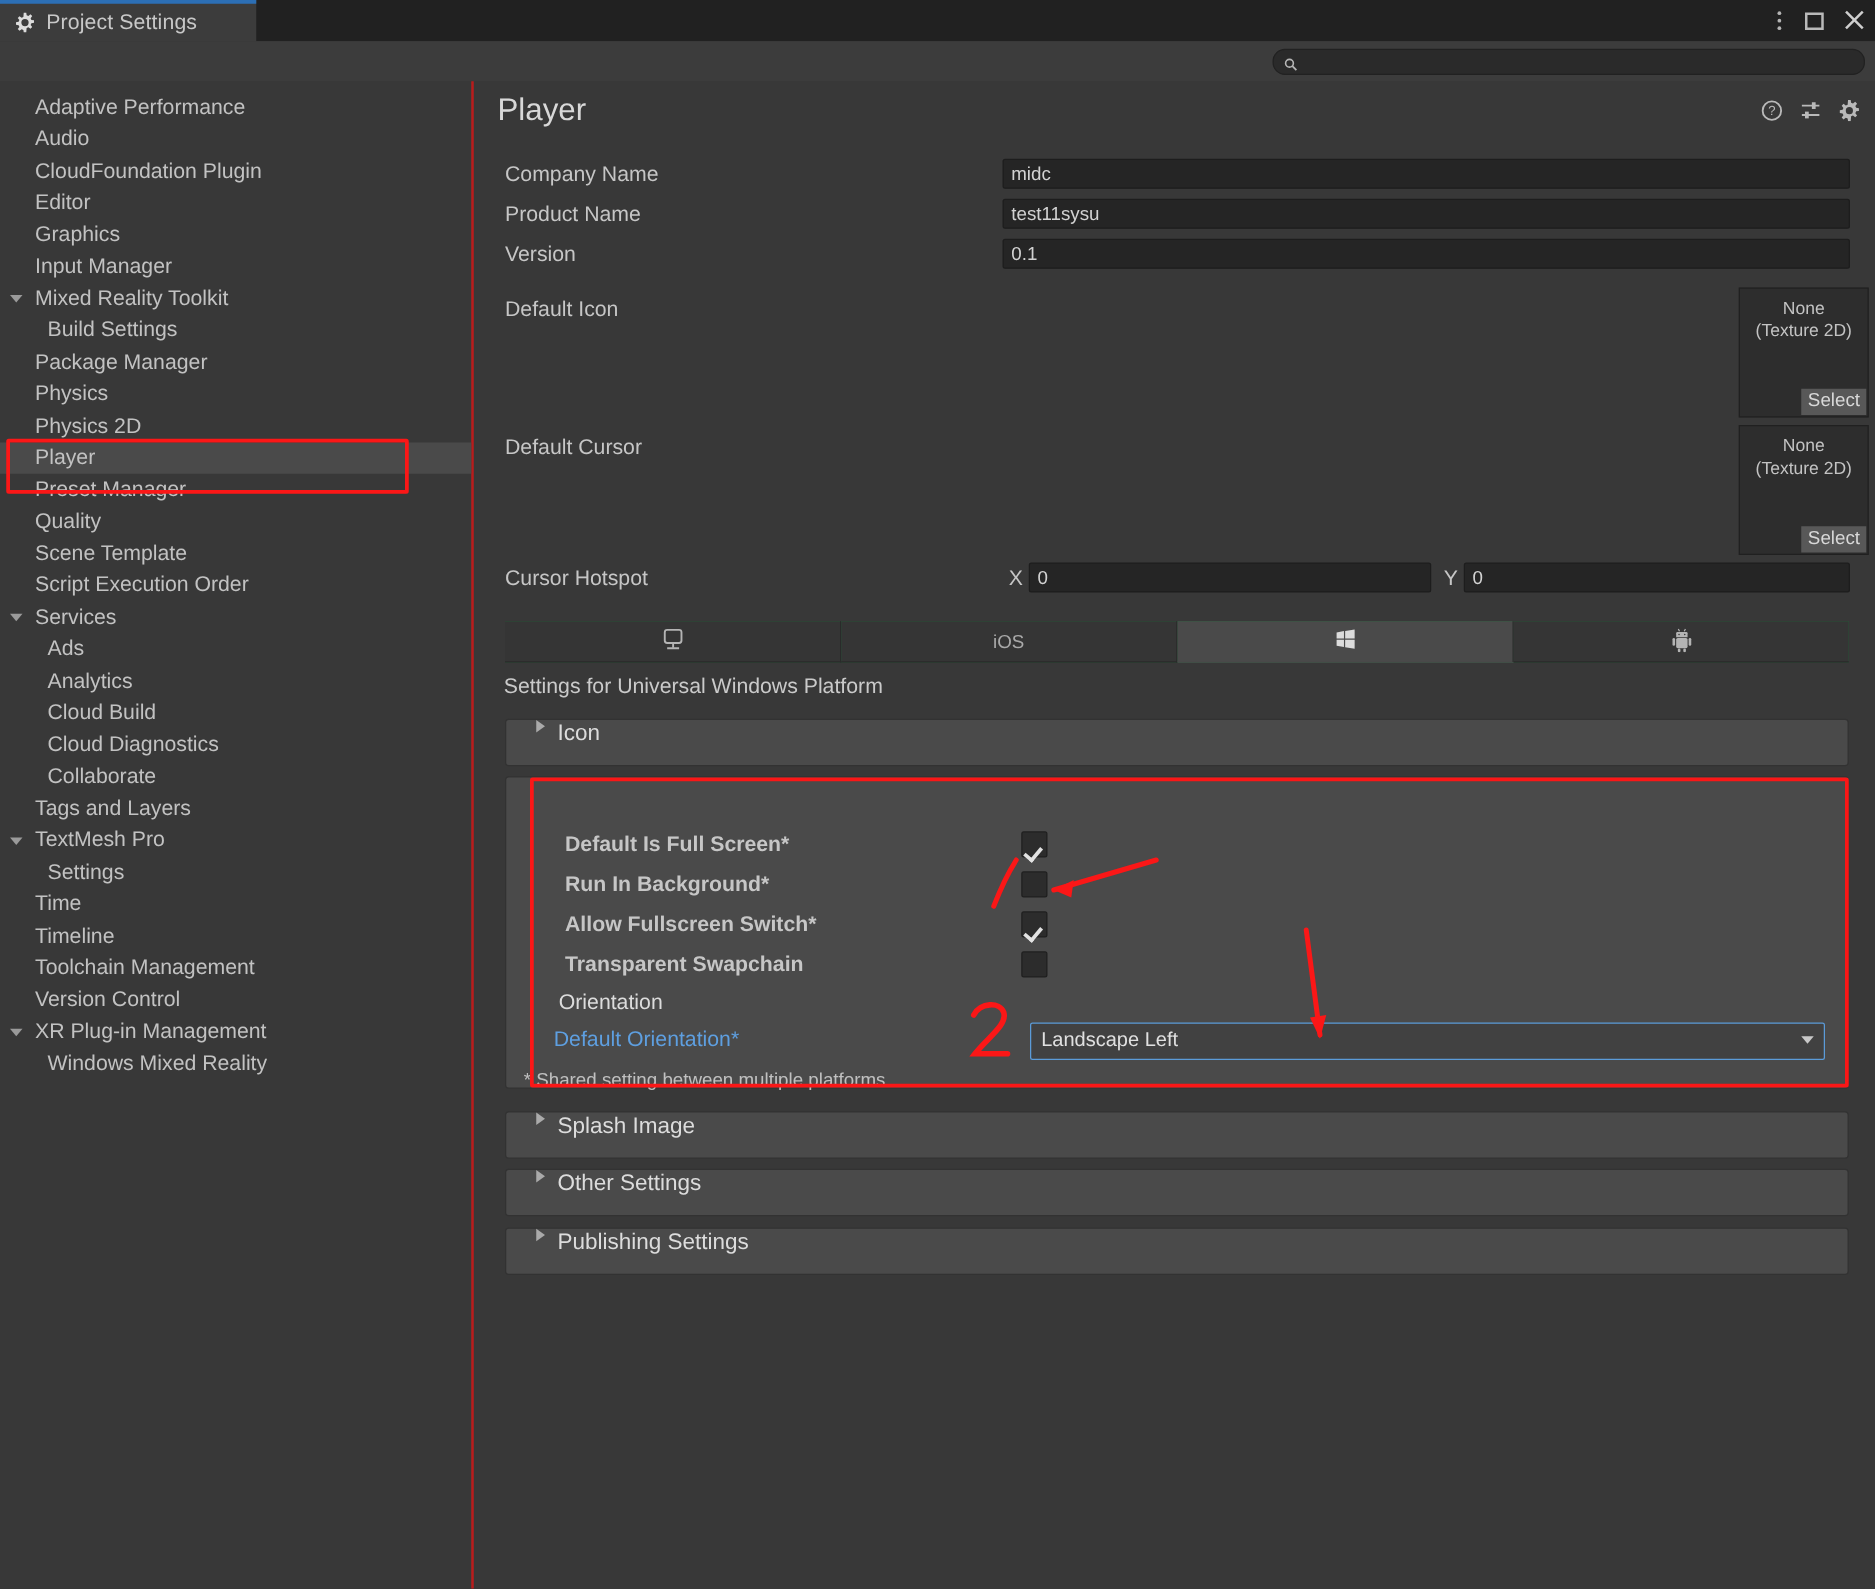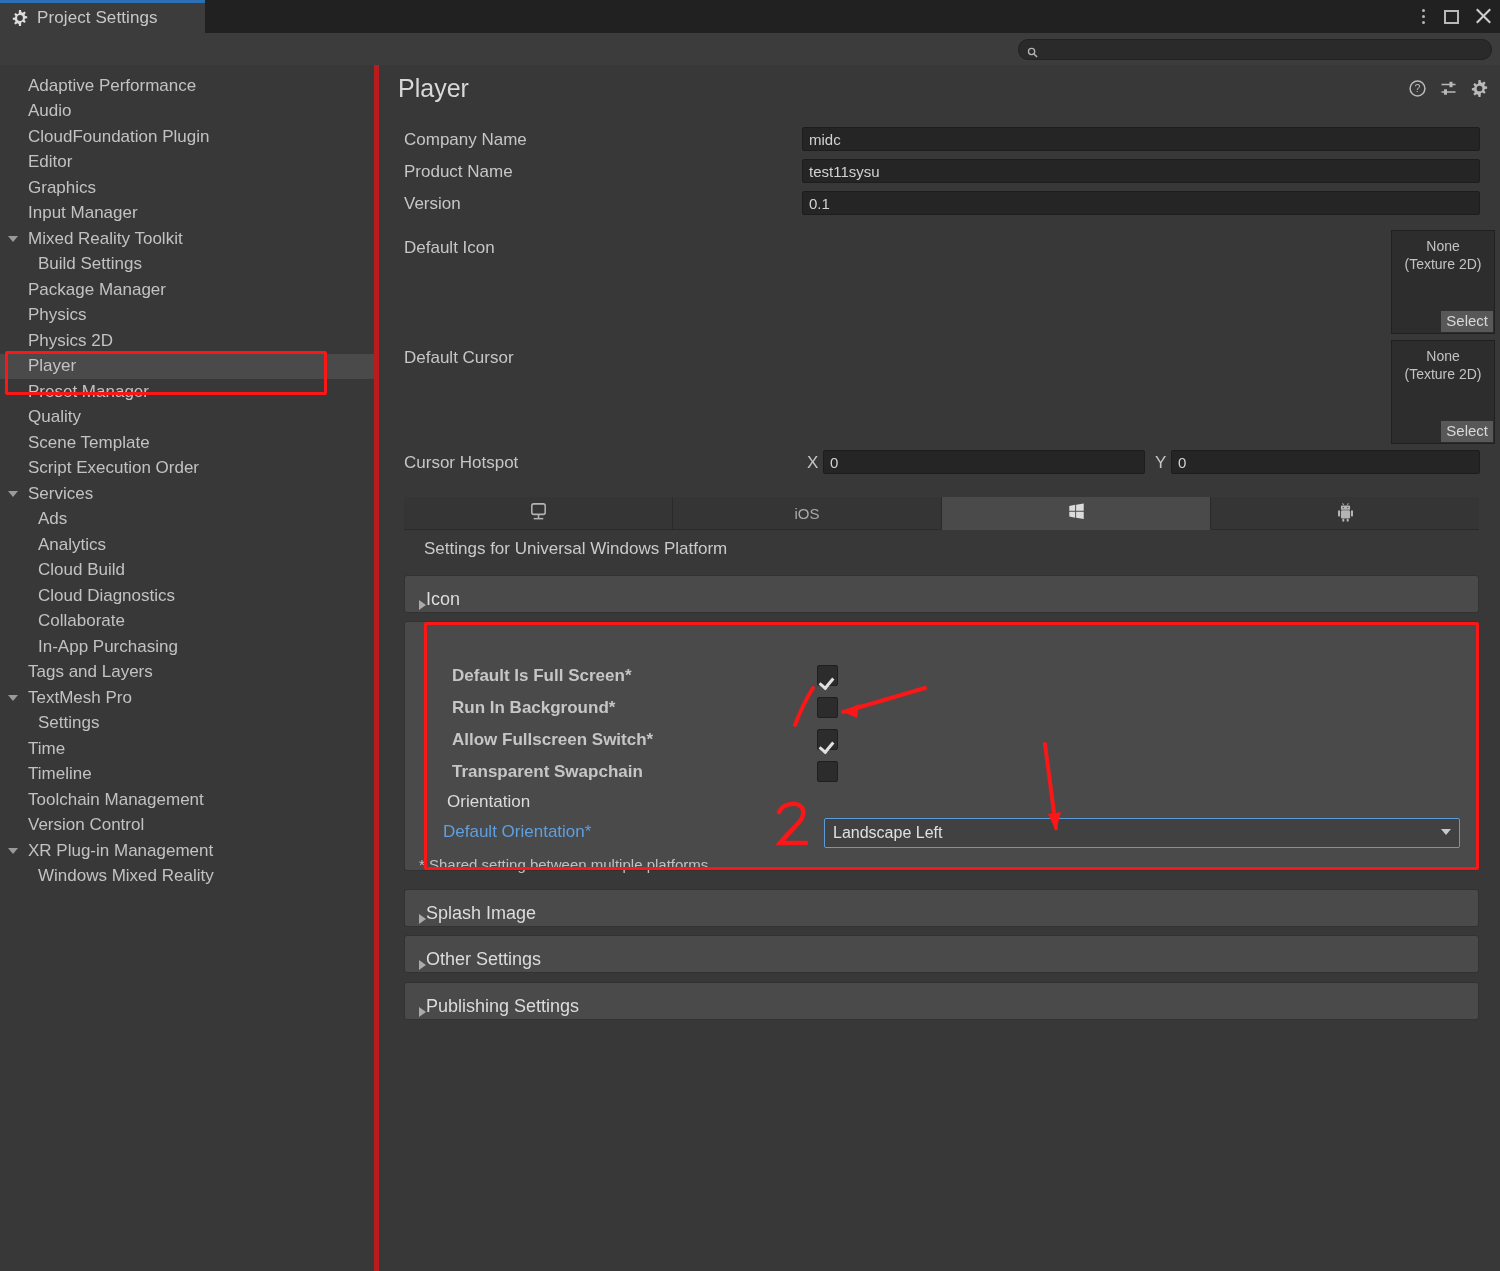--- a/index.html
+++ b/index.html
@@ -51,21 +51,21 @@
   }
   .searchbox input {
     background: transparent; border: 0; outline: none;
     color: #c4c4c4; font-size: 12px; font-family: "Liberation Sans", sans-serif; width: 430px;
   }
   .mag { width: 11px; height: 11px; display: block; }
 
   
   .sidebar {
     position: absolute; left: 0; top: 65px; width: 379px; height: 1206px;
-    background: #383838; border-right: 5px solid #b91c1c;
+    background: #383838; border-right: 2px solid #b91c1c;
     padding-top: 8px;
   }
   .navrow {
     position: relative; height: 25.5px; display: flex; align-items: center;
     font-size: 17px; color: #c2c2c2; padding-left: 28px; white-space: nowrap;
   }
   .navrow.child { padding-left: 38px; }
   .navrow.selected { background: #4a4a4a; }
   .navrow .tri {
     position: absolute; left: 9px; top: 9px;
@@ -120,27 +120,27 @@
   }
   .plat-tab {
     flex: 1 1 0; height: 33px; background: #353535;
     border-right: 1px solid #2a2a2a; border-bottom: 1px solid #2a2a2a;
     display: flex; align-items: center; justify-content: center;
     color: #a9a9a9; font-size: 15px;
   }
   .plat-tab.active { background: #4a4a4a; border-bottom-color: #4a4a4a; }
   .plat-tab:last-child { border-right: 0; }
 
-  .settings-for { position: absolute; left: 44px; top: 474px; font-size: 17px; color: #cacaca; }
+  .settings-for { position: absolute; left: 23px; top: 474px; font-size: 17px; color: #cacaca; }
 
   .section {
     position: absolute; left: 24px; width: 1075px;
     background: #4a4a4a; border: 1px solid #323232; border-radius: 3px;
   }
-  .sec-head { height: 34px; display: flex; align-items: flex-end; padding-left: 14px; }
+  .sec-head { height: 34px; display: flex; align-items: flex-start; padding-left: 24px; gap: 10px; }
   .sec-head .tri-c {
     width: 0; height: 0; border-left: 7px solid #aaaaaa;
     border-top: 5px solid transparent; border-bottom: 5px solid transparent;
   }
   .sec-head .tri-o {
     width: 0; height: 0; border-left: 6px solid transparent; border-right: 6px solid transparent;
     border-top: 7px solid #aaaaaa; margin-top: 3px;
   }
   .sec-title { font-size: 18px; color: #dcdcdc; }
 
@@ -271,23 +271,20 @@
         <span>Analytics</span>
       </div>
       <div class="navrow child">
         <span>Cloud Build</span>
       </div>
       <div class="navrow child">
         <span>Cloud Diagnostics</span>
       </div>
       <div class="navrow child">
         <span>Collaborate</span>
-      </div>
-      <div class="navrow child">
-        <span>In-App Purchasing</span>
       </div>
       <div class="navrow">
         <span>Tags and Layers</span>
       </div>
       <div class="navrow">
         <span class="tri open"></span>
         <span>TextMesh Pro</span>
       </div>
       <div class="navrow child">
         <span>Settings</span>

